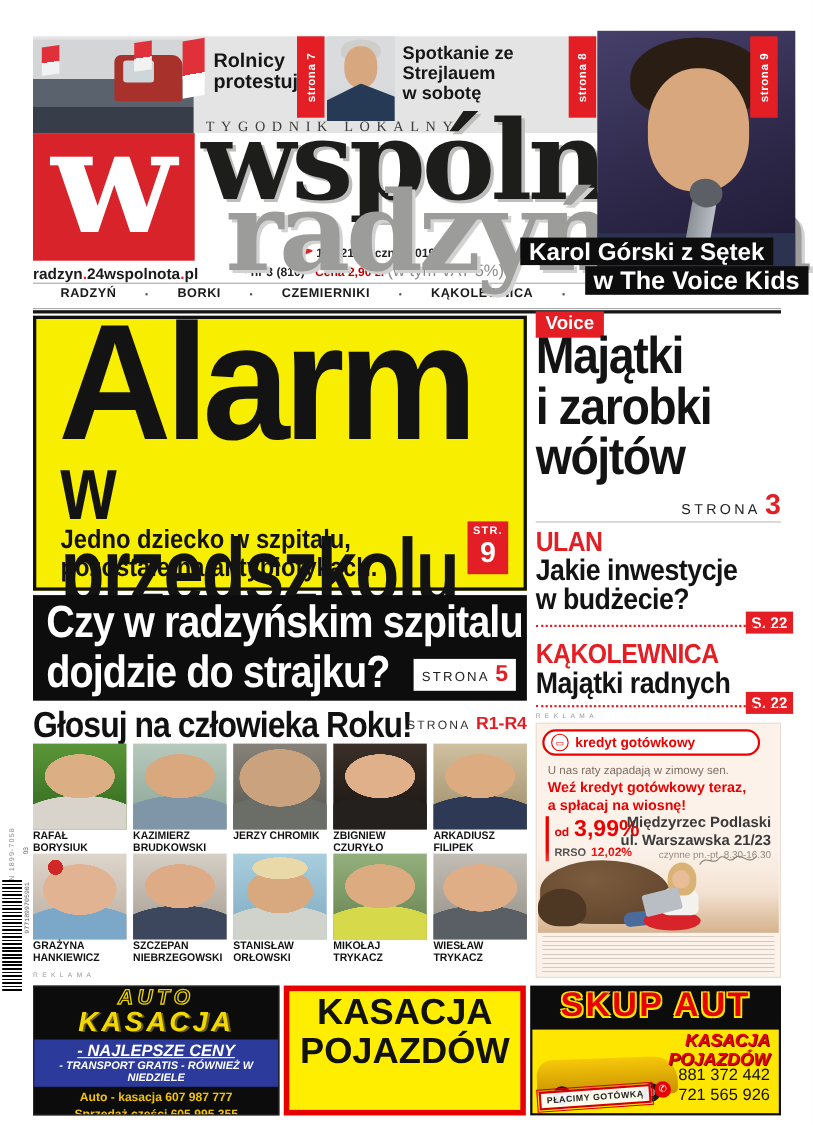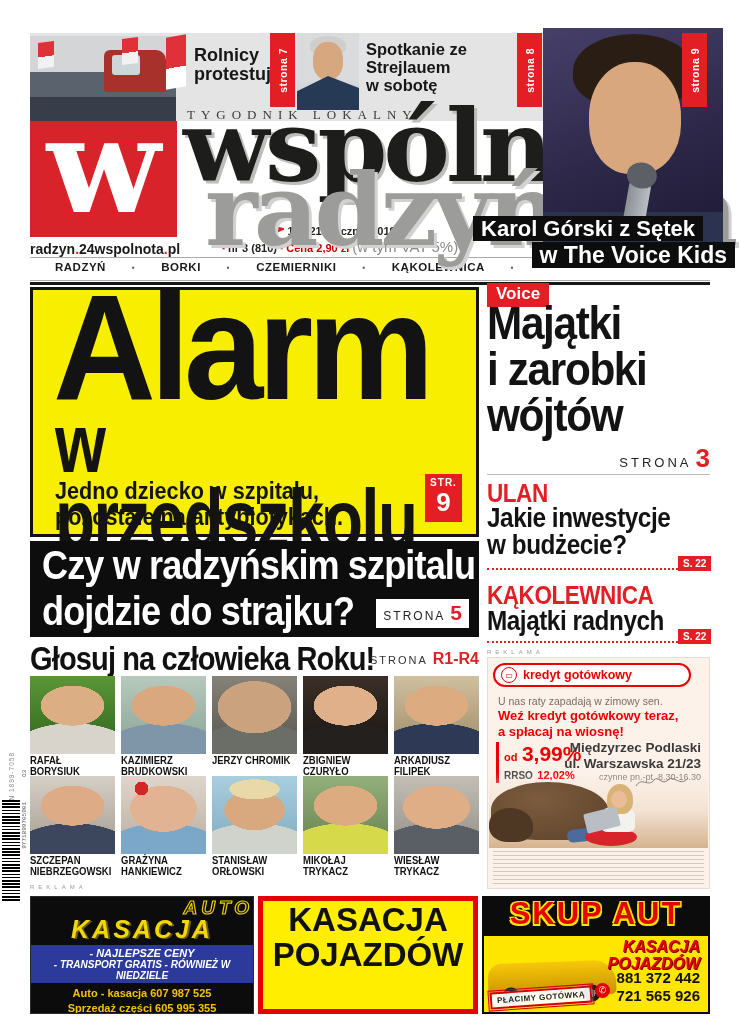--- a/index.html
+++ b/index.html
@@ -111,21 +111,21 @@
   #report-page{left:487px;top:443px;width:223px;text-align:right;}
   #report-page .l{font-size:13px;letter-spacing:3px;color:#222;}
   #report-page .n{font-size:26px;font-weight:900;color:#e31e24;margin-left:4px;}
   #rc-hr{left:487px;top:474px;width:223px;height:1px;background:#bbb;}
   .brief-tag{font-size:25px;font-weight:900;color:#e31e24;letter-spacing:-.5px;transform:scaleX(.9);transform-origin:left top;white-space:nowrap;}
   .brief-title{font-size:27px;font-weight:900;line-height:1.0;color:#131313;letter-spacing:-.5px;transform:scaleX(.9);transform-origin:left top;white-space:nowrap;}
   #brief1-tag{left:487px;top:479px;} #brief1-title{left:487px;top:505px;}
   #dotted1{left:487px;top:568px;width:223px;border-top:2px dotted #e31e24;}
   #brief2-tag{left:487px;top:581px;} #brief2-title{left:487px;top:608px;}
   #dotted2{left:487px;top:641px;width:223px;border-top:2px dotted #e31e24;}
-  .s22{background:#e31e24;color:#fff;font-size:10px;font-weight:800;padding:2px 5px;}
+  .s22{background:#e31e24;color:#fff;font-size:14px;font-weight:800;padding:2px 5px;}
   #s22-1{left:678px;top:556px;} #s22-2{left:678px;top:629px;}
   .reklama{font-size:6px;letter-spacing:4px;color:#999;}
   #reklama-right{left:487px;top:649px;} #reklama-left{left:30px;top:884px;}
 
   
   #santander{left:487px;top:657px;width:223px;height:232px;background:#fcf2ea;border:1px solid #e8ddd2;box-sizing:border-box;}
   #sant-pill{position:absolute;left:5px;top:5px;right:18px;height:24px;border:2px solid #ec0000;border-radius:14px;display:flex;align-items:center;gap:6px;padding-left:6px;background:#fff;box-sizing:border-box;}
   #wallet-icon{width:14px;height:14px;border:1.5px solid #ec0000;border-radius:50%;display:flex;align-items:center;justify-content:center;font-size:8px;color:#ec0000;}
   #sant-pill .t{color:#ec0000;font-weight:bold;font-size:12.5px;}
   #sant-intro{position:absolute;left:10px;top:37px;font-size:10.5px;color:#7d6c61;}
@@ -145,37 +145,37 @@
   .w-face{position:absolute;left:122px;bottom:40px;width:16px;height:17px;background:#e8bd97;border-radius:50%;}
   .w-shirt{position:absolute;left:112px;bottom:16px;width:34px;height:26px;background:#f4f2ee;border-radius:40% 40% 20% 20%;}
   .w-laptop{position:absolute;left:96px;bottom:18px;width:34px;height:20px;background:#b9bec4;border-radius:2px;transform:rotate(-14deg);}
   .w-jeans{position:absolute;left:78px;bottom:8px;width:62px;height:13px;background:#4a6b9c;border-radius:6px;transform:rotate(-6deg);}
   .pillow{position:absolute;left:96px;bottom:2px;width:52px;height:18px;background:#d8232a;border-radius:50%;}
   #sant-sig{position:absolute;right:16px;top:4px;}
   #sant-legal{position:absolute;left:5px;right:5px;bottom:3px;height:34px;background:repeating-linear-gradient(180deg,#c4bcb4 0 1px,transparent 1px 4px);opacity:.75;}
 
   
   #ad1{left:30px;top:896px;width:224px;height:118px;background:#0c0c0c;border:1px solid #2a2a2a;box-sizing:border-box;text-align:center;overflow:hidden;}
-  #ad1-t1{font-style:italic;font-weight:900;font-size:19px;letter-spacing:4px;color:#0c0c0c;-webkit-text-stroke:1.2px #e8cf00;margin-top:1px;line-height:1;text-align:right;}
+  #ad1-t1{font-style:italic;font-weight:900;font-size:19px;letter-spacing:4px;color:#0c0c0c;-webkit-text-stroke:1.2px #e8cf00;margin-top:1px;line-height:1;}
   #ad1-t2{font-style:italic;font-weight:900;font-size:25px;letter-spacing:3px;color:#f2d800;line-height:1;text-shadow:2px 1px 0 #6b5e00;}
   #ad1-band{background:#2b3a9b;margin-top:3px;padding:2px 0;color:#fff;font-style:italic;font-weight:800;}
-  #ad1-band .b1{font-size:11px;} #ad1-band .b2{font-size:10px;}
+  #ad1-band .b1{font-size:15px;text-decoration:underline;} #ad1-band .b2{font-size:10px;}
   #ad1-contacts{margin-top:3px;color:#f2c400;font-weight:800;font-size:11px;line-height:1.35;}
   #ad2{left:258px;top:896px;width:220px;height:118px;border:5px solid #e60000;background:#ffee00;box-sizing:border-box;text-align:center;overflow:hidden;}
   #ad2 .t{font-size:33px;font-weight:900;color:#111;line-height:1.05;letter-spacing:0px;margin-top:2px;}
   #ad2-phone{position:absolute;left:0;right:0;bottom:0;background:#e60000;color:#fff;font-weight:900;font-size:23px;padding:2px 0 4px;}
   #ad3{left:482px;top:896px;width:228px;height:118px;background:#0c0c0c;box-sizing:border-box;overflow:hidden;}
   #ad3-title{text-align:center;font-size:31px;font-weight:900;color:#e60000;letter-spacing:2px;line-height:1.15;
     text-shadow:-1.5px -1.5px 0 #ffe600,1.5px -1.5px 0 #ffe600,-1.5px 1.5px 0 #ffe600,1.5px 1.5px 0 #ffe600;}
   #ad3-low{position:absolute;left:2px;right:2px;bottom:2px;height:76px;background:#ffe600;overflow:hidden;}
   .car{position:absolute;left:4px;bottom:16px;width:128px;height:34px;background:linear-gradient(180deg,#f6c80a,#c79000);border-radius:14px 22px 5px 5px;transform:rotate(-2deg);}
   .car:before{content:"";position:absolute;left:14px;bottom:-7px;width:17px;height:17px;background:radial-gradient(circle,#888 0 30%,#1a1a1a 31%);border-radius:50%;}
   .car:after{content:"";position:absolute;right:16px;bottom:-7px;width:17px;height:17px;background:radial-gradient(circle,#888 0 30%,#1a1a1a 31%);border-radius:50%;}
   #ad3-sub{position:absolute;right:8px;top:3px;text-align:right;font-style:italic;font-weight:900;font-size:16px;line-height:1.05;color:#e60000;text-shadow:1px 1px 0 #7a0000;}
-  #ad3-phones{position:absolute;right:8px;bottom:6px;text-align:right;font-weight:700;font-size:15px;color:#111;line-height:1.25;}
+  #ad3-phones{position:absolute;right:8px;bottom:6px;text-align:right;font-weight:400;font-size:15px;color:#111;line-height:1.25;}
   #phone-icon{position:absolute;right:98px;bottom:14px;width:15px;height:15px;background:#e60000;border-radius:50%;color:#fff;font-size:9px;line-height:15px;text-align:center;}
   #ad3-stamp{position:absolute;left:6px;bottom:6px;background:rgba(255,255,255,.92);border:2px solid #d40000;outline:1px solid #d40000;outline-offset:1px;padding:2px 5px;font-size:8px;font-weight:900;color:#222;letter-spacing:.5px;transform:rotate(-4deg);}
 </style>
 </head>
 <body>
 
 <div id="page">
 
   <div class="abs vtext" id="issn">ISSN 1899-7058</div>
   <div class="abs" id="barcode"></div>
@@ -309,26 +309,26 @@
       </div>
     <div class="cand">
         <div class="photo c4"></div>
         <div class="cname">ZBIGNIEW CZURYŁO</div>
       </div>
     <div class="cand">
         <div class="photo c5"></div>
         <div class="cname">ARKADIUSZ FILIPEK</div>
       </div>
     <div class="cand">
+        <div class="photo c6"></div>
+        <div class="cname">GRAŻYNA HANKIEWICZ</div>
+      </div>
+    <div class="cand">
         <div class="photo c7"></div>
         <div class="cname">SZCZEPAN NIEBRZEGOWSKI</div>
-      </div>
-    <div class="cand">
-        <div class="photo c6"></div>
-        <div class="cname">GRAŻYNA HANKIEWICZ</div>
       </div>
     <div class="cand">
         <div class="photo c8"></div>
         <div class="cname">STANISŁAW ORŁOWSKI</div>
       </div>
     <div class="cand">
         <div class="photo c9"></div>
         <div class="cname">MIKOŁAJ TRYKACZ</div>
       </div>
     <div class="cand">
@@ -403,21 +403,21 @@
   <div class="abs reklama" id="reklama-left">REKLAMA</div>
 
   <div class="abs" id="ad1">
     <div id="ad1-t1">AUTO</div>
     <div id="ad1-t2">KASACJA</div>
     <div id="ad1-band">
       <div class="b1">- NAJLEPSZE CENY</div>
       <div class="b2">- TRANSPORT GRATIS - RÓWNIEŻ W NIEDZIELE</div>
     </div>
     <div id="ad1-contacts">
-      <div>Auto - kasacja 607 987 525</div>
+      <div>Auto - kasacja 607 987 777</div>
       <div>Sprzedaż części 605 995 355</div>
 
     </div>
   </div>
 
   <div class="abs" id="ad2">
     <div class="t">
       <span>KASACJA</span><br>
       <span>POJAZDÓW</span>
     </div>

